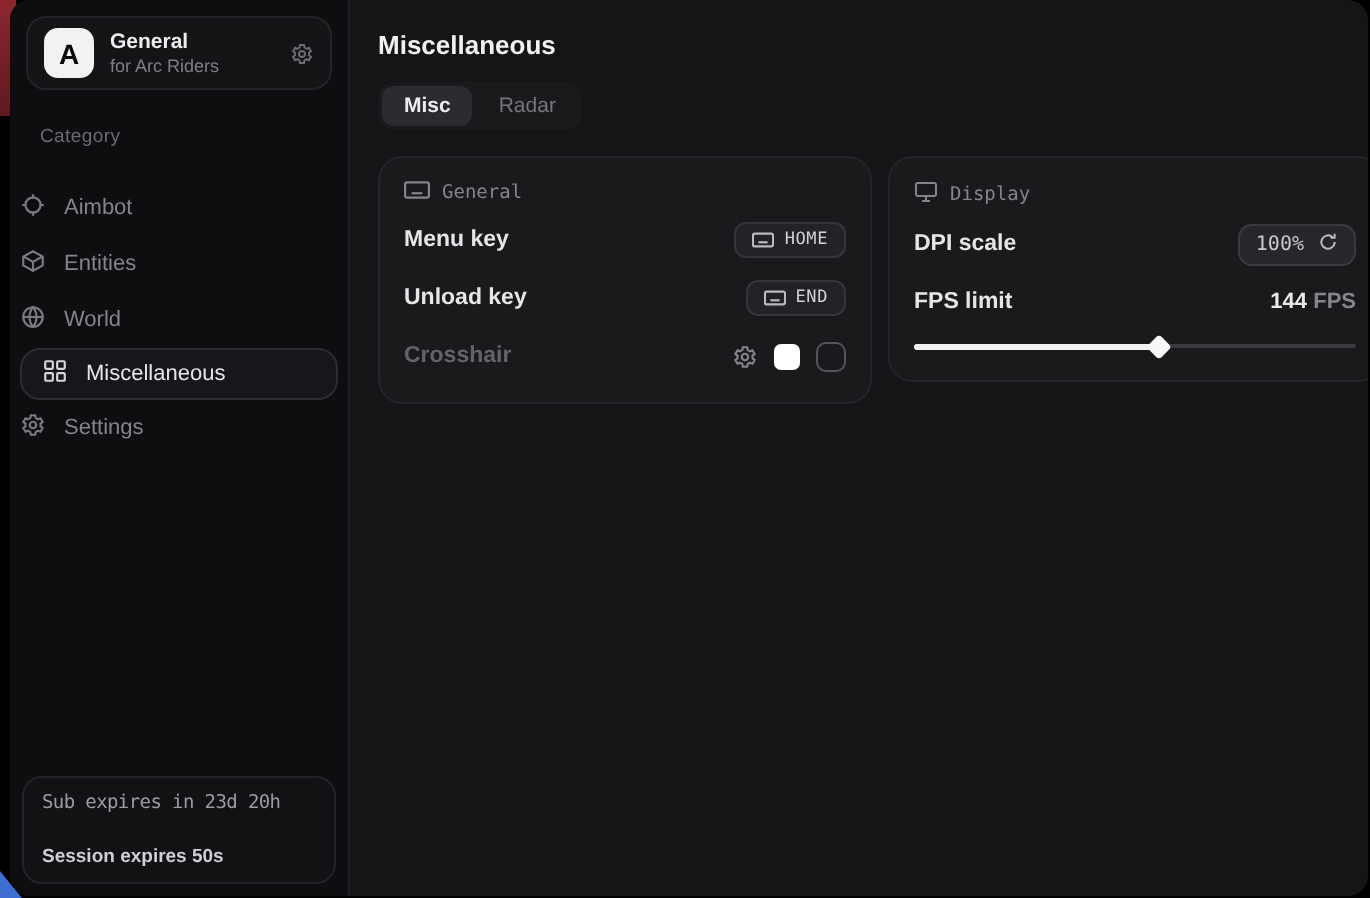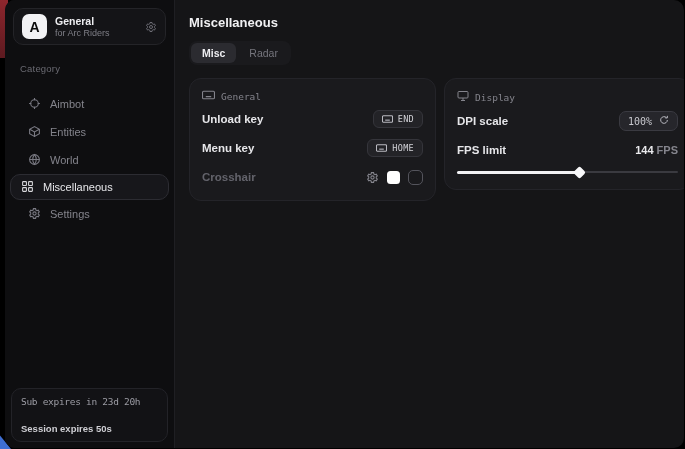--- a/index.html
+++ b/index.html
@@ -29,21 +29,21 @@
   .brand-text { flex:1; display:flex; flex-direction:column; gap:1px; }
   .brand-title { font-size:10.5px; font-weight:bold; color:#ededf0; }
   .brand-sub { font-size:9px; color:#7f7f87; }
   .brand-gear { color:#6c6c74; display:flex; }
 
   .category { margin:10px 0 16px 15px; font-size:9.5px; color:#6a6a72;
     letter-spacing:.2px; }
 
   .nav { display:flex; flex-direction:column; }
   .nav-item { height:28px; display:flex; align-items:center; gap:9px;
-    padding-left:23px; color:#84848c; font-size:11px; cursor:default; }
+    padding-left:5px; color:#84848c; font-size:11px; cursor:default; }
   .nav-item svg { stroke:#7a7a83; }
   .nav-item.active { margin:0 5px; padding-left:10px; height:26px;
     background:#17171b; border:1px solid #2c2c32; border-radius:10px;
     color:#e7e7ea; }
   .nav-item.active svg { stroke:#d6d6da; }
 
   .sidebar-spacer { flex:1; }
   .status-card { margin:6px; border:1px solid #232328; background:#121215;
     border-radius:10px; padding:7px 9px; display:flex; flex-direction:column; gap:16px; }
   .status-line1 { font-family:"DejaVu Sans Mono", monospace; font-size:9.5px;
@@ -213,38 +213,38 @@
                   <line x1="9" y1="5" x2="9" y2="5.01"></line>
                   <line x1="13" y1="5" x2="13" y2="5.01"></line>
                   <line x1="17" y1="5" x2="17" y2="5.01"></line>
                   <line x1="7" y1="11" x2="17" y2="11"></line>
               </svg>
             </span>
             <span>General</span>
           </div>
 
           <div class="row">
+            <span class="row-label">Menu key</span>
+            <span class="key-btn">
+              <svg width="11" height="8" viewBox="0 0 24 16" fill="none" stroke-width="2.4">
+                  <rect x="1" y="1" width="22" height="14" rx="2"></rect>
+                  <line x1="7" y1="10.5" x2="17" y2="10.5"></line>
+                </svg>
+              <span>HOME</span>
+            </span>
+          </div>
+
+          <div class="row">
             <span class="row-label">Unload key</span>
             <span class="key-btn">
               <svg width="11" height="8" viewBox="0 0 24 16" fill="none" stroke-width="2.4">
                   <rect x="1" y="1" width="22" height="14" rx="2"></rect>
                   <line x1="7" y1="10.5" x2="17" y2="10.5"></line>
                 </svg>
               <span>END</span>
-            </span>
-          </div>
-
-          <div class="row">
-            <span class="row-label">Menu key</span>
-            <span class="key-btn">
-              <svg width="11" height="8" viewBox="0 0 24 16" fill="none" stroke-width="2.4">
-                  <rect x="1" y="1" width="22" height="14" rx="2"></rect>
-                  <line x1="7" y1="10.5" x2="17" y2="10.5"></line>
-                </svg>
-              <span>HOME</span>
             </span>
           </div>
 
           <div class="row">
             <span class="row-label disabled">Crosshair</span>
             <span class="cross-controls">
               <span class="mini-gear">
                 <svg width="13" height="13" viewBox="0 0 24 24" fill="none" stroke-width="2">
                   <circle cx="12" cy="12" r="3"></circle>
                     <path d="M19 12a7 7 0 0 1-.1 1.2l2 1.6-2 3.4-2.4-1a7 7 0 0 1-2 1.2L14 21h-4l-.5-2.6a7 7 0 0 1-2-1.2l-2.4 1-2-3.4 2-1.6A7 7 0 0 1 5 12c0-.4 0-.8.1-1.2l-2-1.6 2-3.4 2.4 1a7 7 0 0 1 2-1.2L10 3h4l.5 2.6a7 7 0 0 1 2 1.2l2.4-1 2 3.4-2 1.6c.1.4.1.8.1 1.2z"></path>

